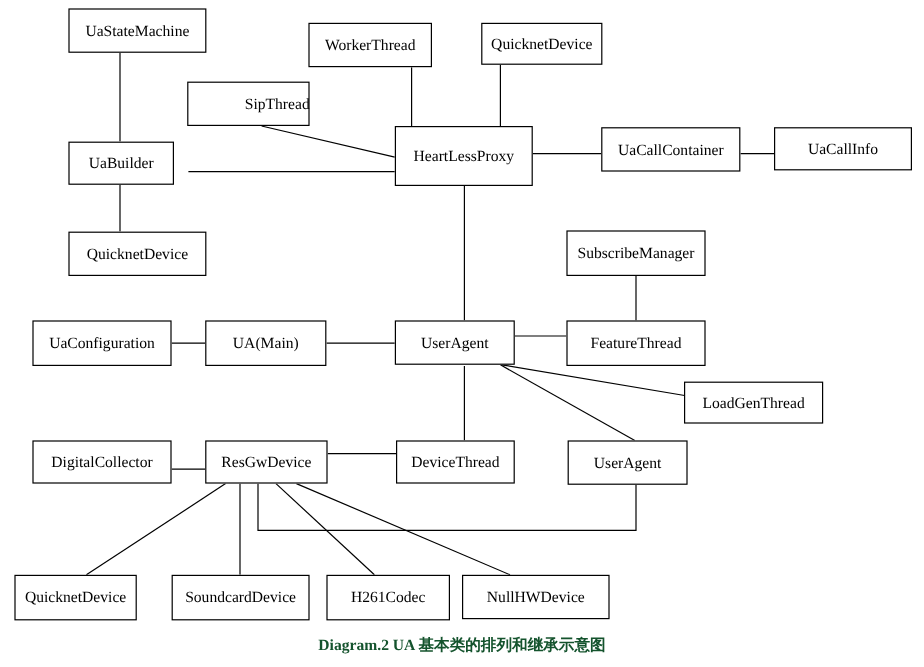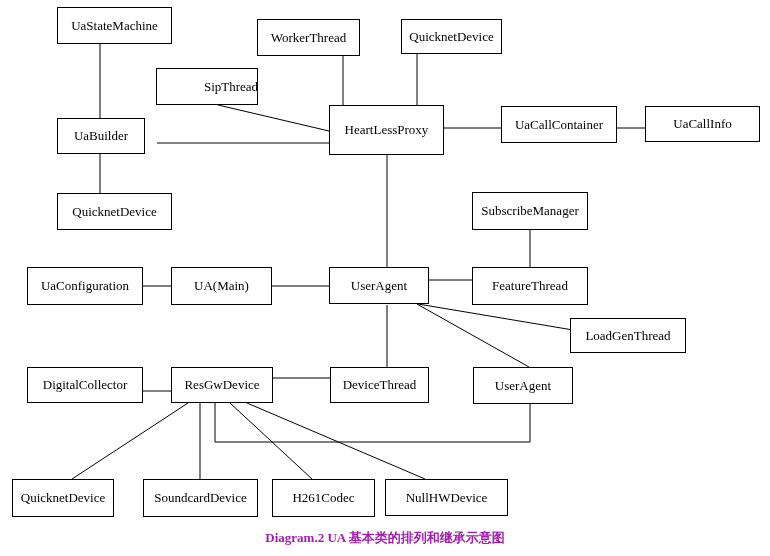--- a/index.html
+++ b/index.html
@@ -40,21 +40,21 @@
     white-space: nowrap;
   }
   .caption {
     position: absolute;
     left: 0;
     top: 529px;
     width: 770px;
     text-align: center;
     font-size: 13px;
     font-weight: bold;
-    color: #a21caf;
+    color: #14532d;
   }
 </style>
 </head>
 <body>
 
 <div class="canvas">
 
   <svg class="edges-svg" viewBox="0 0 770 556" xmlns="http://www.w3.org/2000/svg">
     <line x1="100" y1="44" x2="100" y2="118"></line>
     <line x1="100" y1="154" x2="100" y2="193"></line>

